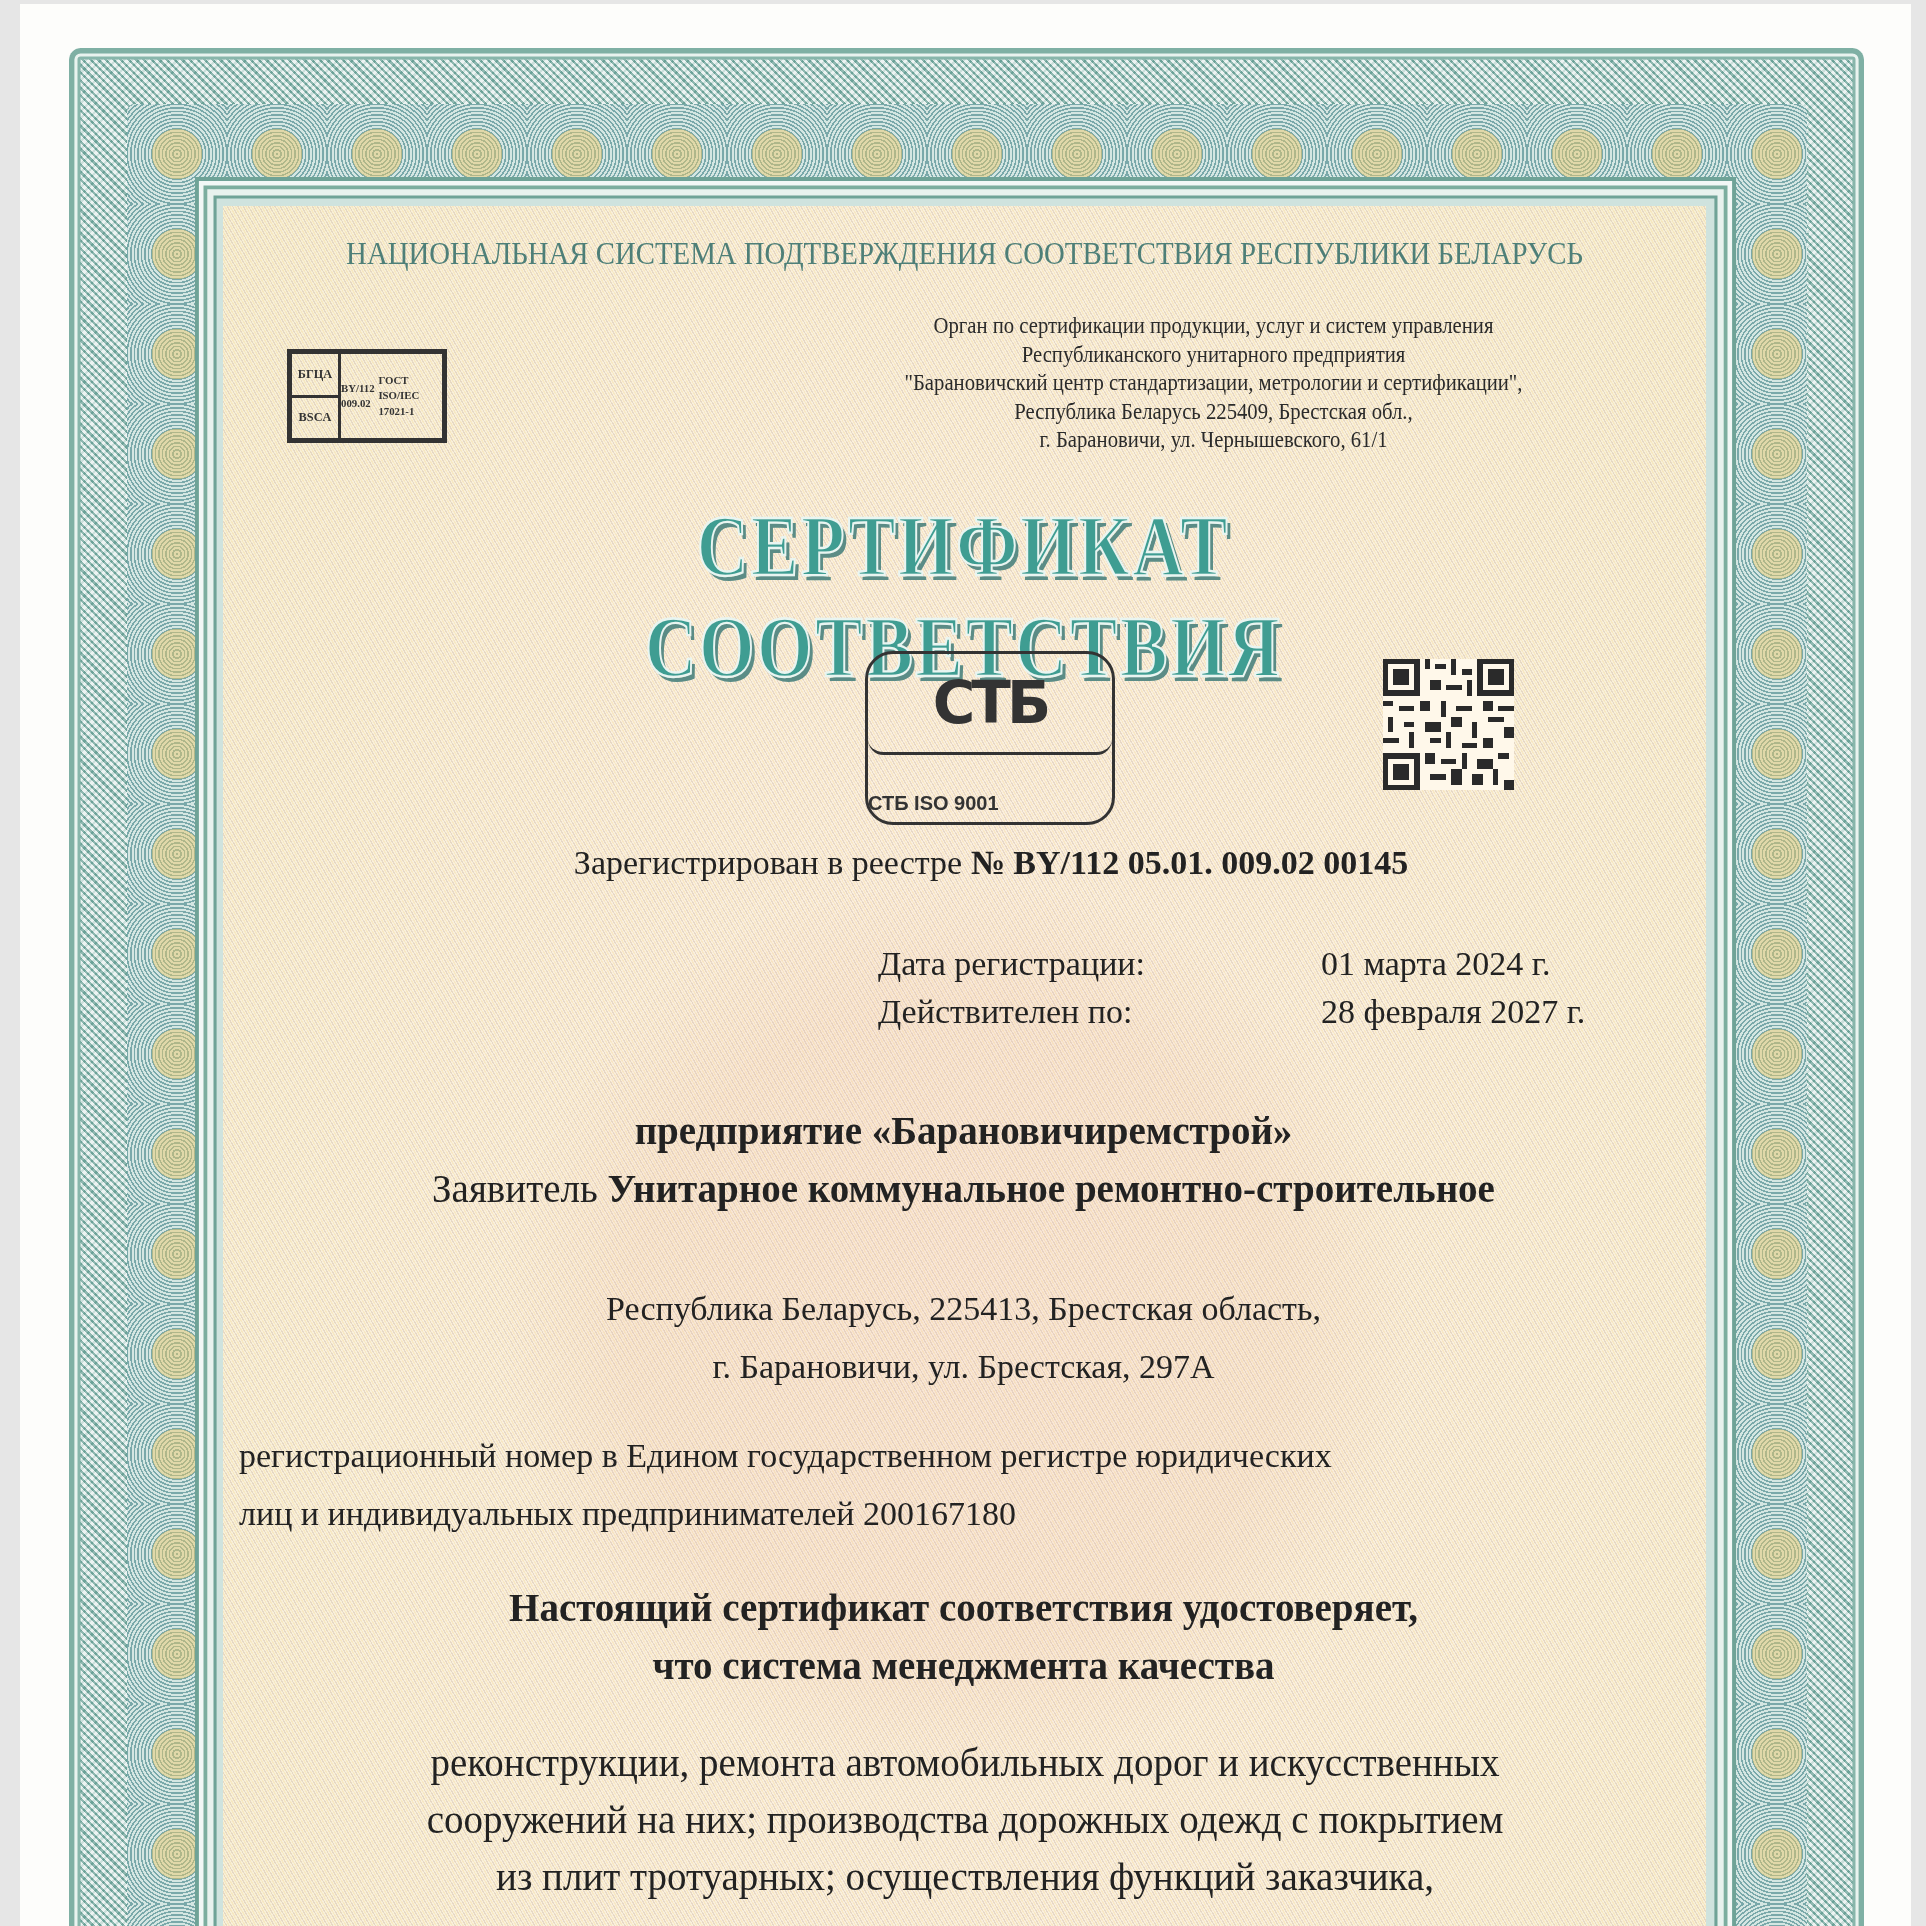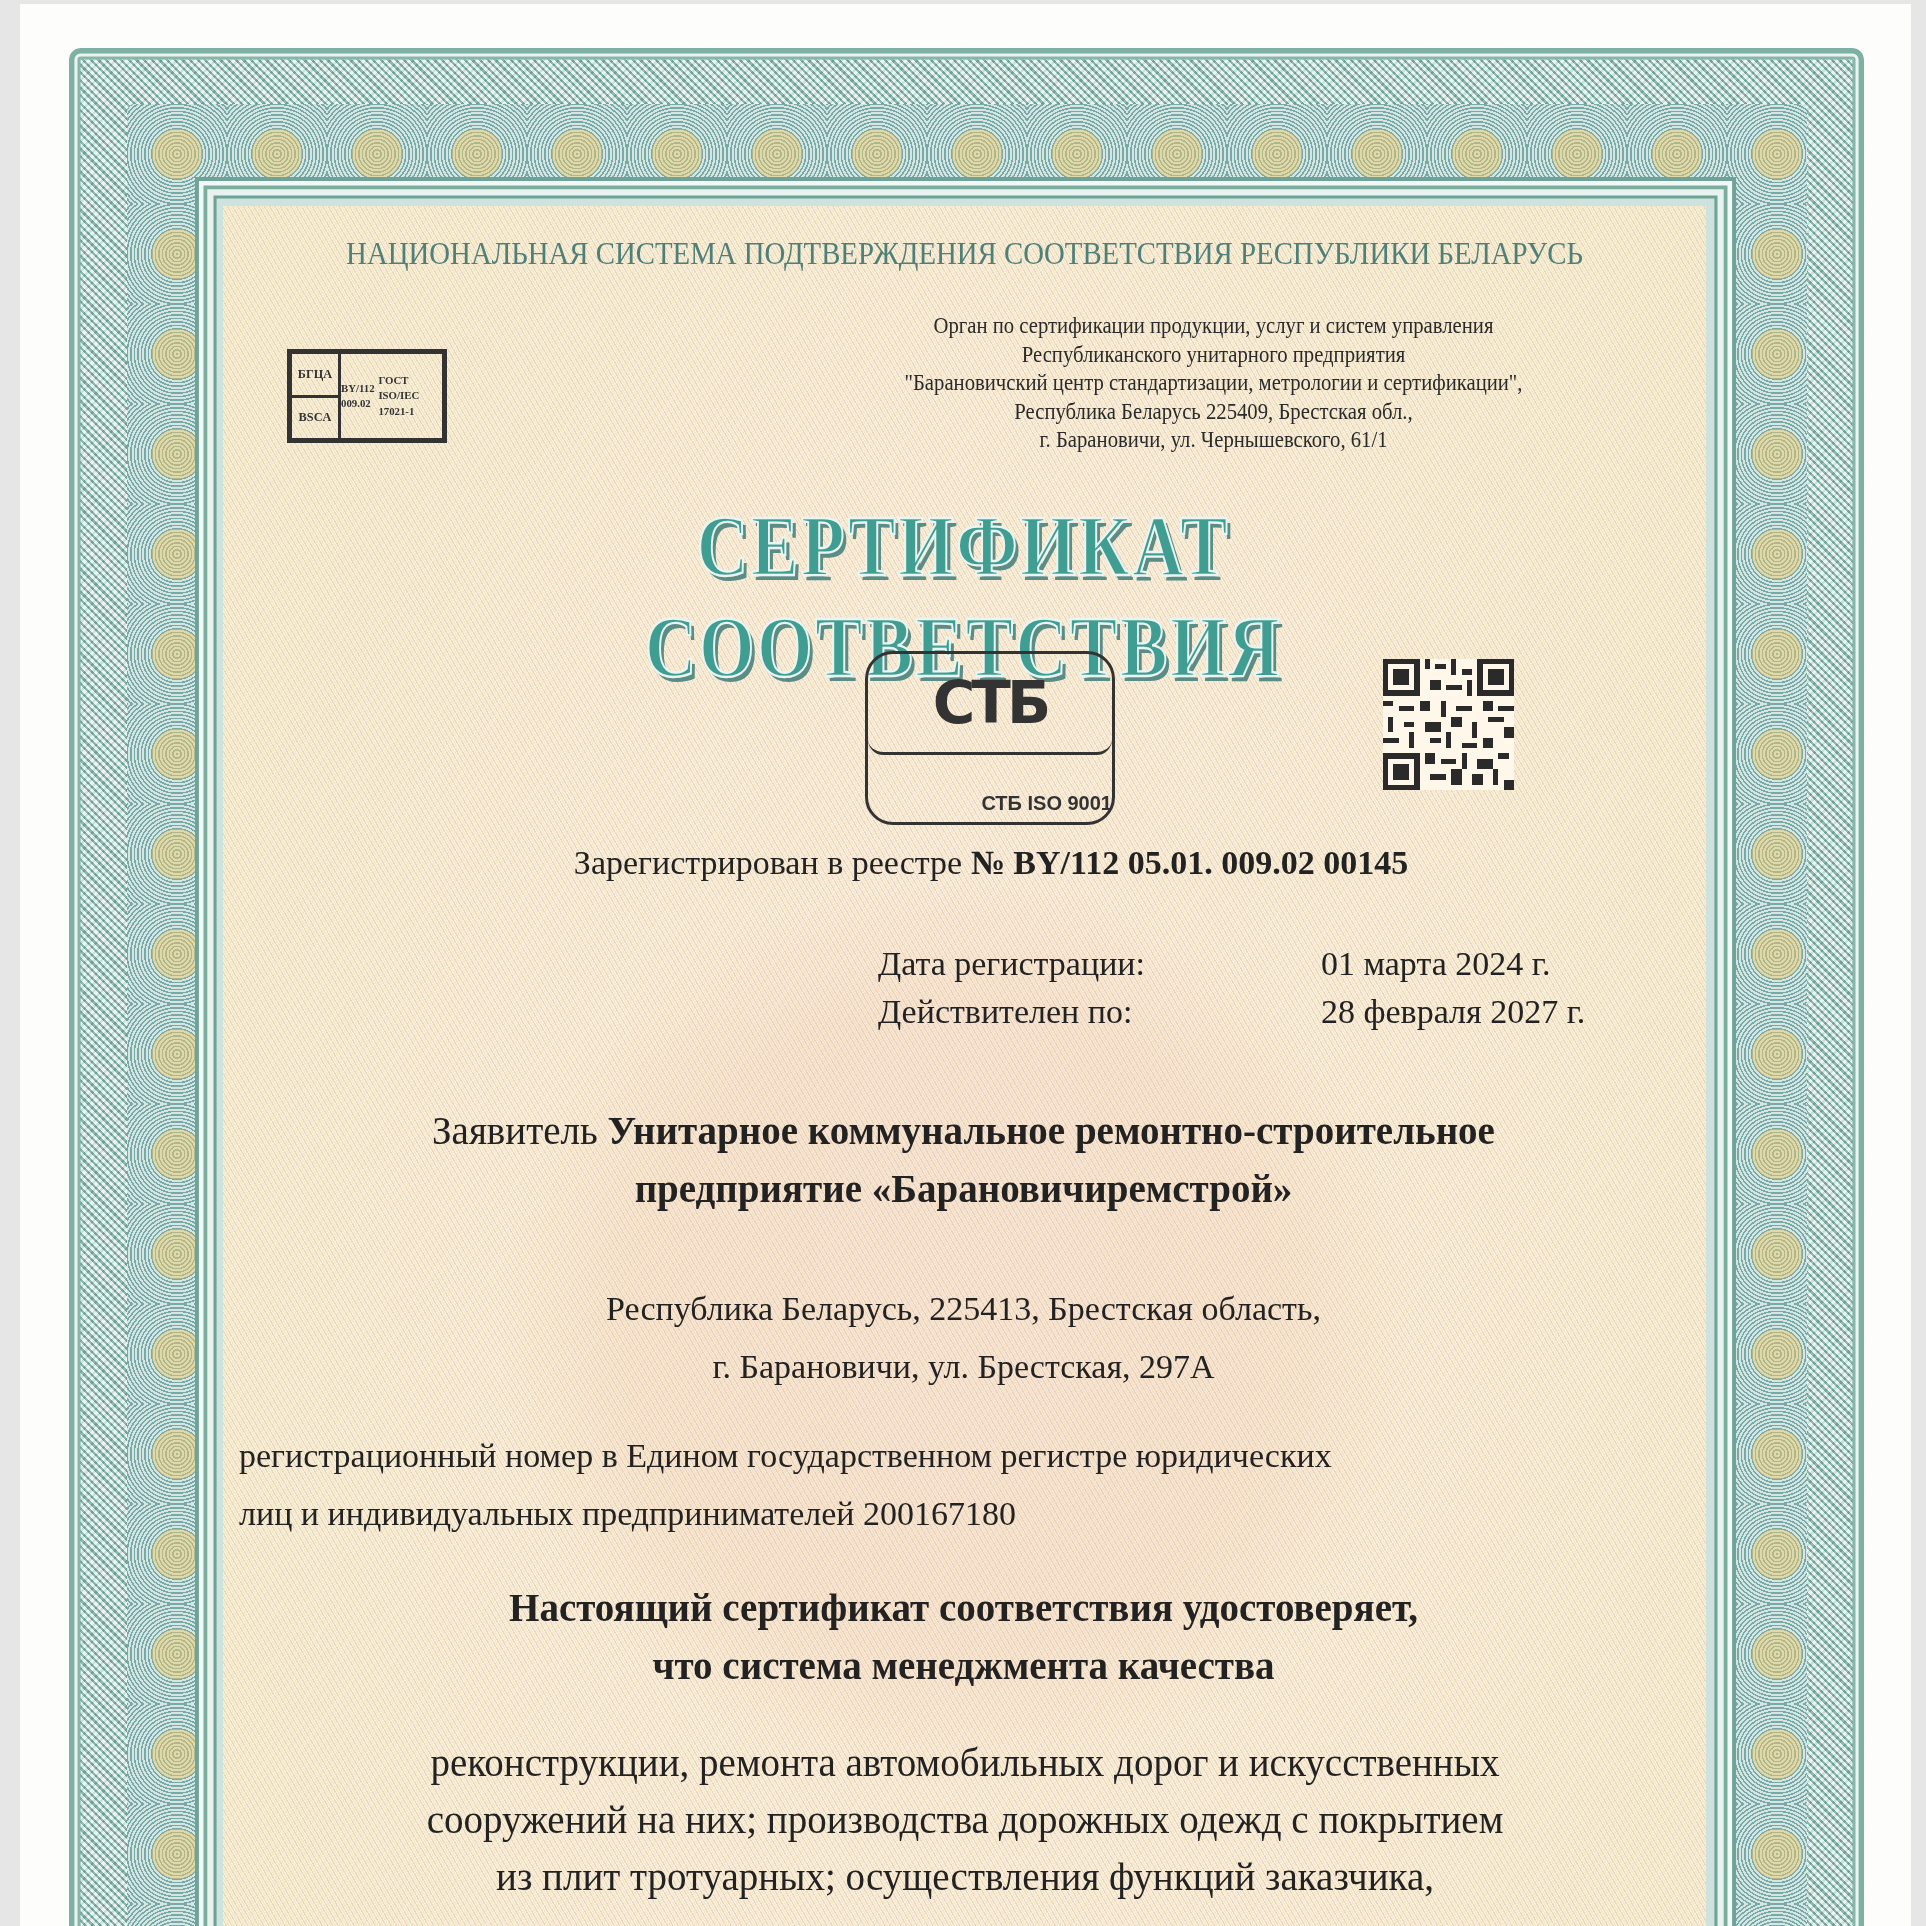--- a/index.html
+++ b/index.html
@@ -35,21 +35,21 @@
   .accr-cell.top{border-bottom:3.9px solid #333;}
   .accr-right{flex:1;display:flex;flex-direction:row;align-items:center;justify-content:center;font-size:10.8px;font-weight:bold;color:#333;line-height:1.4;}
   .org-block{left:732px;top:312px;width:963px;font-size:23px;line-height:28.5px;text-align:center;color:#2a2a2a;transform:scaleX(.9);}
 
   .cert-title{left:270px;top:495px;width:1387px;text-align:center;font-size:87px;font-weight:bold;color:#3f9d92;letter-spacing:3.1px;
     -webkit-text-stroke:2.3px #e9f5f1;text-shadow:4.6px 5.4px 0 #5b8c86, -0.8px -0.8px 0 #e9f5f1;transform:scaleX(.82);}
 
   .logo-box{left:865px;top:651px;width:250px;height:174px;border:3.1px solid #333;border-radius:28px;box-sizing:border-box;}
   .logo-inner{position:absolute;left:0;top:0;right:0;height:98px;border-bottom:3.1px solid #333;border-radius:12.3px 12.3px 15.4px 15.4px;display:flex;align-items:center;justify-content:center;}
   .logo-mark{font-family:"DejaVu Sans",sans-serif;font-weight:bold;font-size:58px;color:#333;letter-spacing:-3.9px;}
-  .logo-caption{position:absolute;left:0;right:0;bottom:7px;text-align:right;font-family:"Liberation Sans",sans-serif;font-weight:bold;font-size:20px;color:#333;}
+  .logo-caption{position:absolute;left:0;right:0;bottom:7px;text-align:left;font-family:"Liberation Sans",sans-serif;font-weight:bold;font-size:20px;color:#333;}
 
   .qr{left:1383px;top:659px;width:131px;height:131px;background:#fff8ea;}
   .qr svg{width:100%;height:100%;}
 
   .registry{left:385px;top:844px;width:1156px;font-size:34px;text-align:center;padding-left:28px;}
   .registry b{font-weight:bold;}
   .dates{left:878px;top:940px;font-size:34px;line-height:48px;}
   .dates .row{display:flex;}
   .dates .lbl{width:443px;}
   .applicant{left:270px;top:1102px;width:1387px;text-align:center;font-size:39px;line-height:58px;}
@@ -162,22 +162,22 @@
     <span class="lbl">Дата регистрации:</span>
     <span>01 марта 2024 г.</span>
   </div>
   <div class="row">
     <span class="lbl">Действителен по:</span>
     <span>28 февраля 2027 г.</span>
   </div>
 </div>
 
 <div class="abs applicant">
+  <div><b>предприятие «Барановичиремстрой»</b></div>
   <div><span>Заявитель </span><b>Унитарное коммунальное ремонтно-строительное</b></div>
-  <div><b>предприятие «Барановичиремстрой»</b></div>
 </div>
 
 <div class="abs addr">
   <div>Республика Беларусь, 225413, Брестская область,</div>
   <div>г. Барановичи, ул. Брестская, 297А</div>
 </div>
 
 <div class="abs regnum">
   <div>регистрационный номер в Едином государственном регистре юридических</div>
   <div>лиц и индивидуальных предпринимателей 200167180</div>

